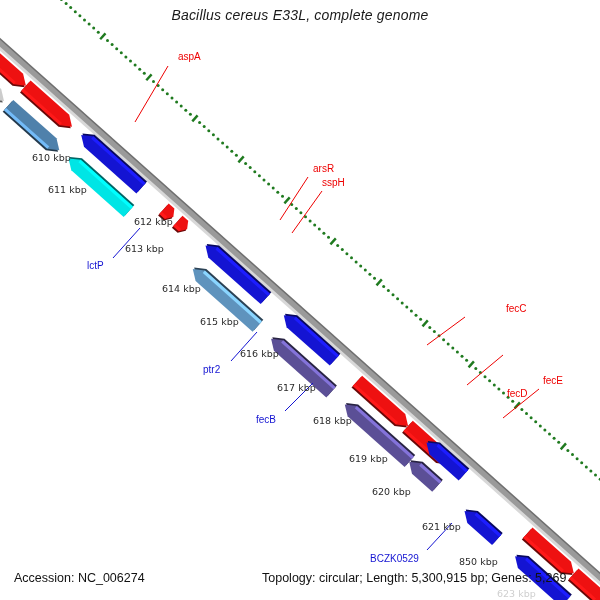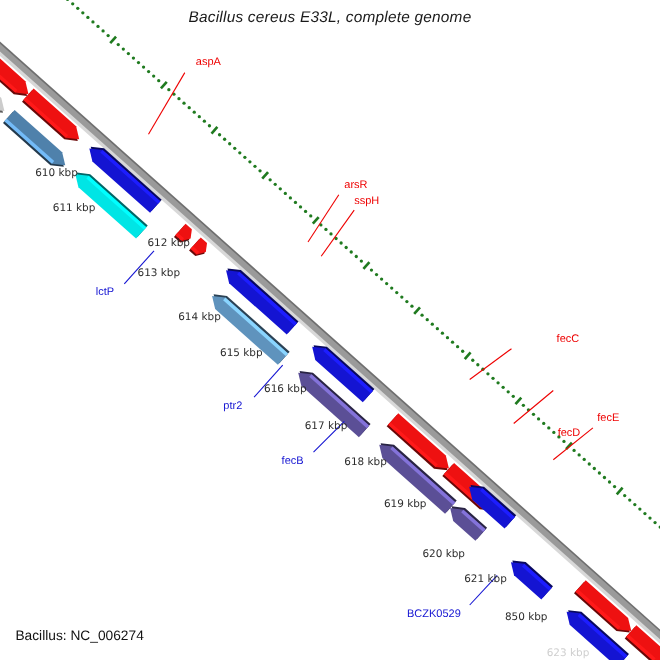--- a/index.html
+++ b/index.html
@@ -330,32 +330,33 @@
       <div class="txt ruler-label" style="left: 32px; top: 152px; text-align: right;">610 kbp</div>
       <div class="txt ruler-label" style="left: 48px; top: 184px;">611 kbp</div>
       <div class="txt ruler-label" style="left: 86px; top: 216px; margin-left: 48px;">612 kbp</div>
       <div class="txt ruler-label" style="left: 125px; top: 243px;">613 kbp</div>
       <div class="txt ruler-label" style="left: 162px; top: 283px;">614 kbp</div>
       <div class="txt ruler-label" style="left: 200px; top: 316px;">615 kbp</div>
       <div class="txt ruler-label" style="left: 240px; top: 348px;">616 kbp</div>
       <div class="txt ruler-label" style="left: 277px; top: 382px; text-align: right;">617 kbp</div>
       <div class="txt ruler-label" style="left: 313px; top: 415px;">618 kbp</div>
       <div class="txt ruler-label" style="left: 349px; top: 453px;">619 kbp</div>
-      <div class="txt ruler-label" style="left: 384px; top: 486px; margin-top: 12px;">620 kbp</div>
+      <div class="txt ruler-label" style="left: 372px; top: 486px;">620 kbp</div>
       <div class="txt ruler-label" style="left: 422px; top: 521px;">621 kbp</div>
       <div class="txt ruler-label" style="left: 459px; top: 556px;">850 kbp</div>
       <div class="txt ruler-label faded" style="left: 497px; top: 588px;">623 kbp</div>
     </div>
   <div id="gene-label-layer">
       <div class="txt gene-label fwd" style="left: 178px; top: 51px;">aspA</div>
       <div class="txt gene-label fwd" style="left: 313px; top: 163px;">arsR</div>
       <div class="txt gene-label fwd" style="left: 322px; top: 177px;">sspH</div>
       <div class="txt gene-label fwd" style="left: 486px; top: 303px; margin-left: 20px;">fecC</div>
       <div class="txt gene-label fwd" style="left: 507px; top: 341px; margin-top: 47px;">fecD</div>
       <div class="txt gene-label fwd" style="left: 543px; top: 375px;">fecE</div>
       <div class="txt gene-label rev" style="left: 87px; top: 260px;">lctP</div>
       <div class="txt gene-label rev" style="left: 203px; top: 364px;">ptr2</div>
       <div class="txt gene-label rev" style="left: 256px; top: 414px; text-align: center;">fecB</div>
       <div class="txt gene-label rev" style="left: 370px; top: 553px;">BCZK0529</div>
     </div>
 
-  <div class="txt" id="accession">Bacillus: NC_006274</div>
+  <div class="txt" id="accession">Accession: NC_006274</div>
+  <div class="txt" id="topology">Topology: circular; Length: 5,300,915 bp; Genes: 5,269</div>
 </div>
 
 </body></html>

